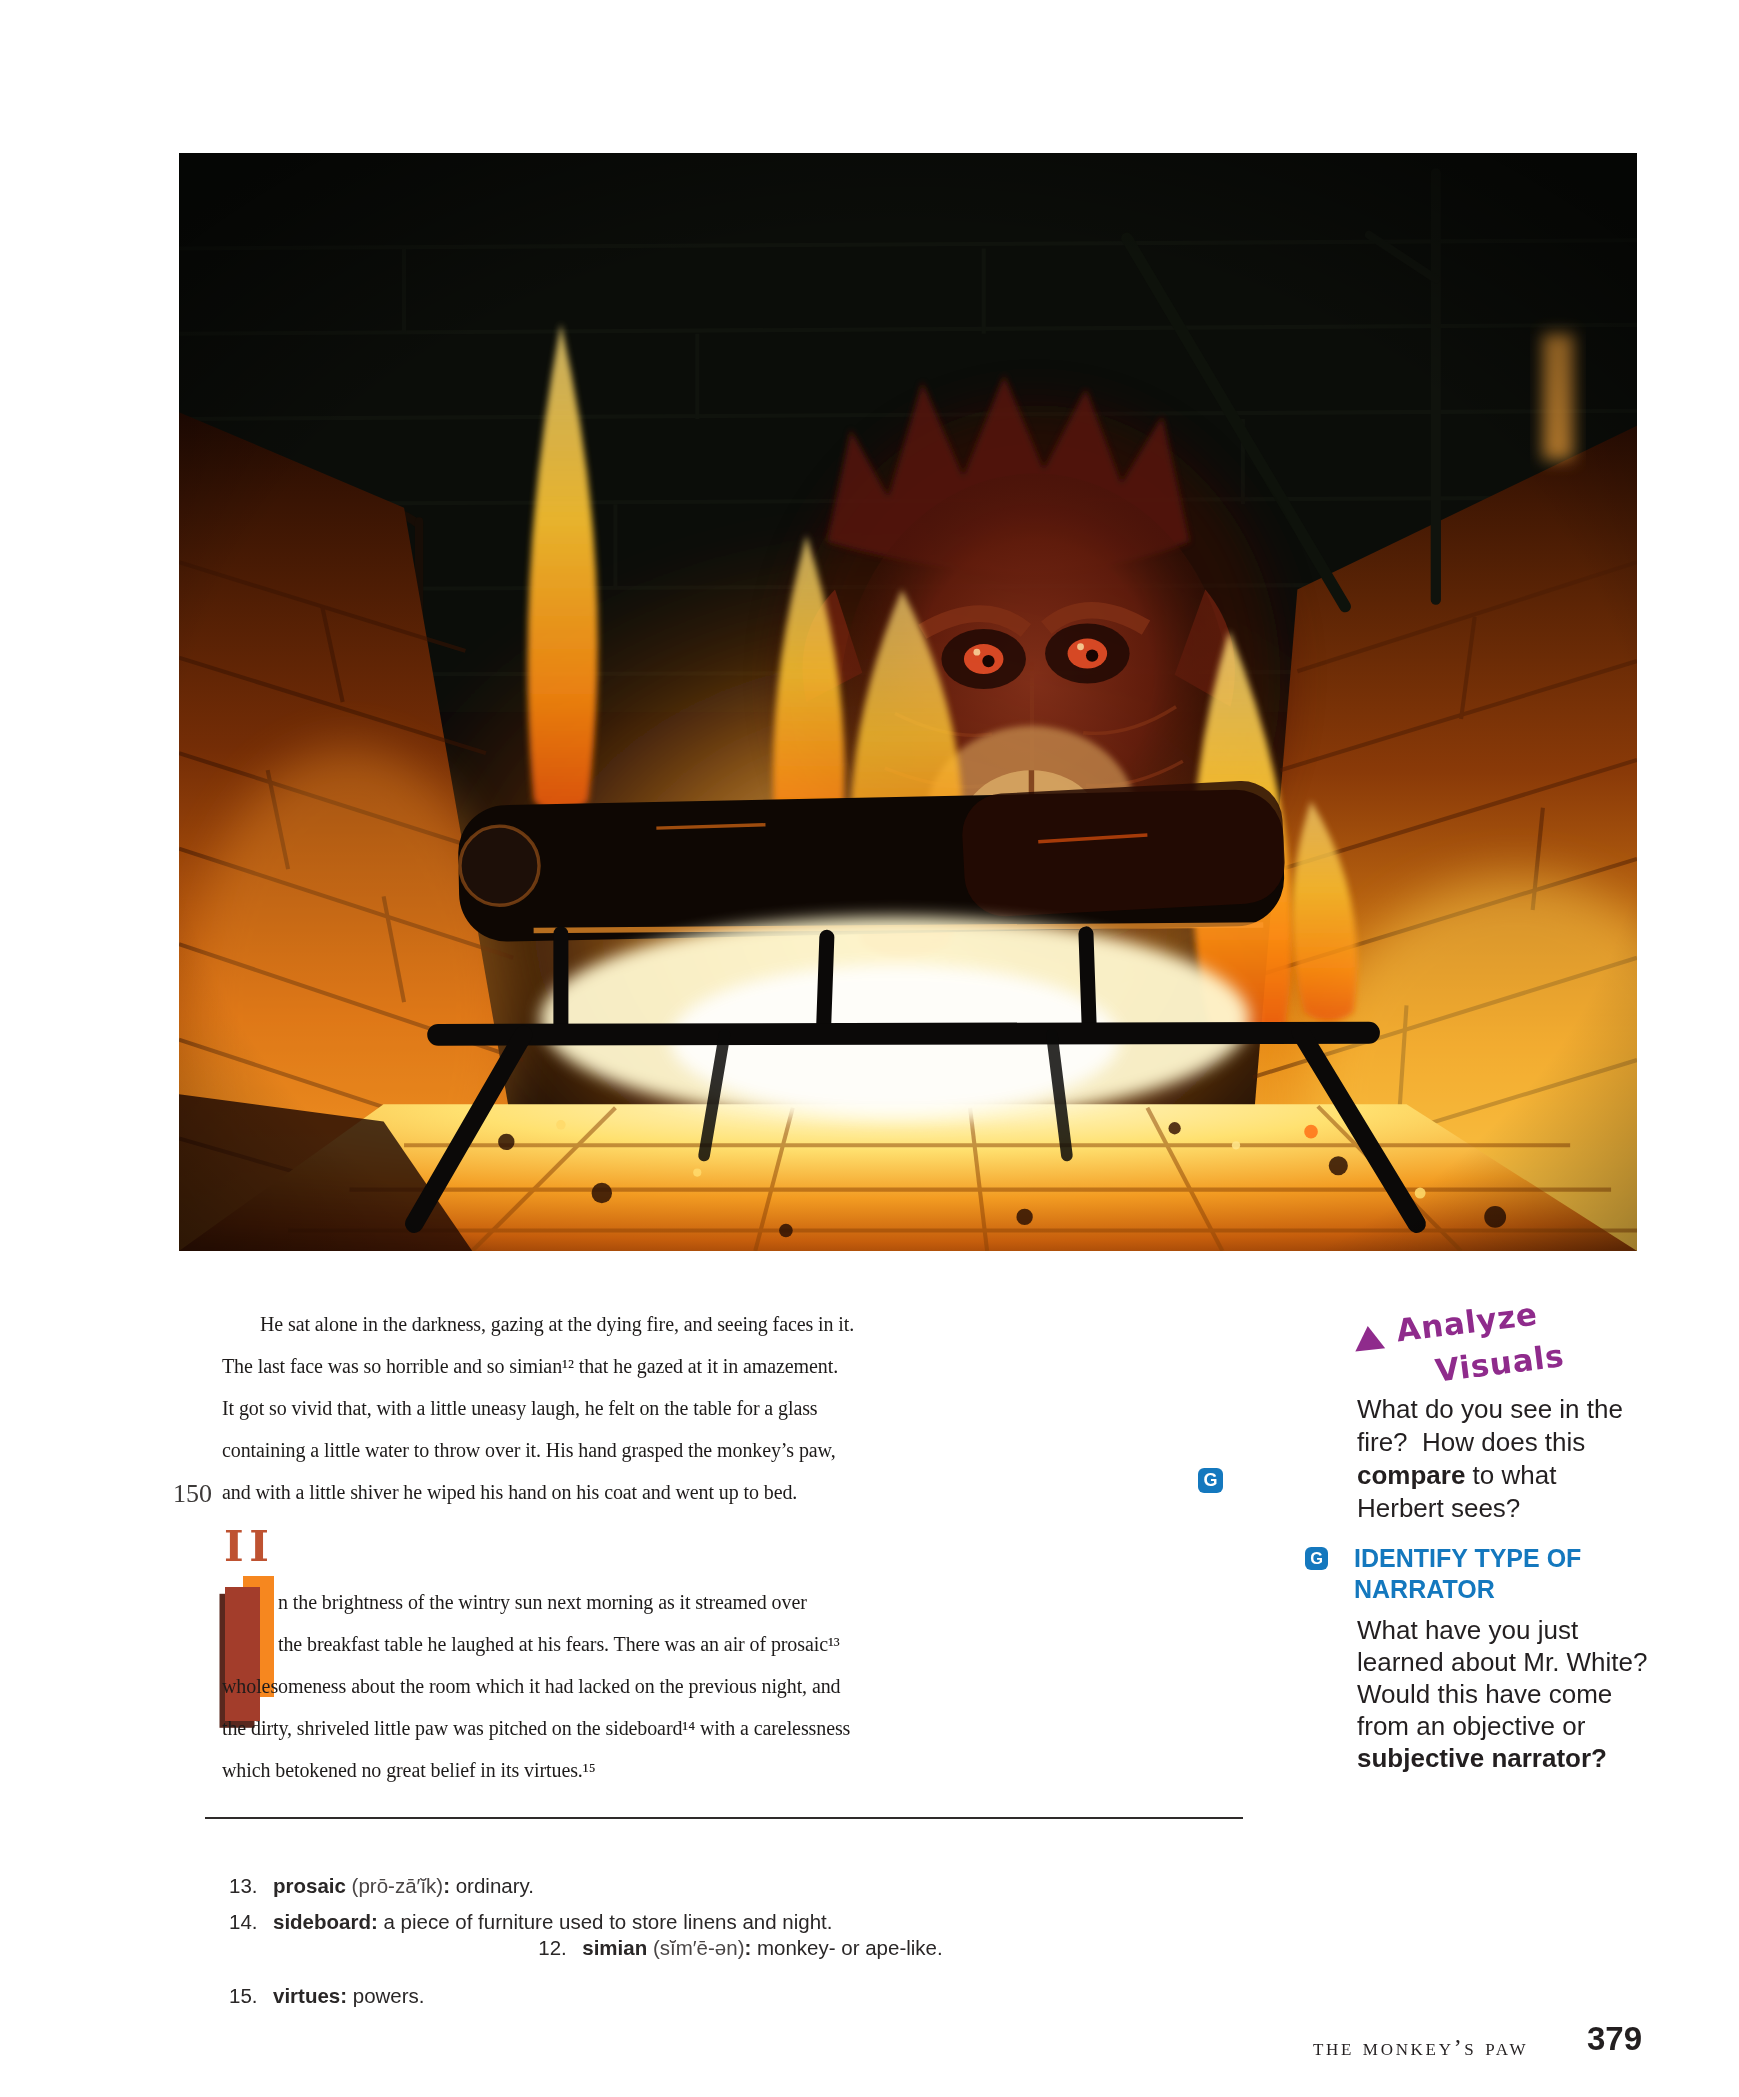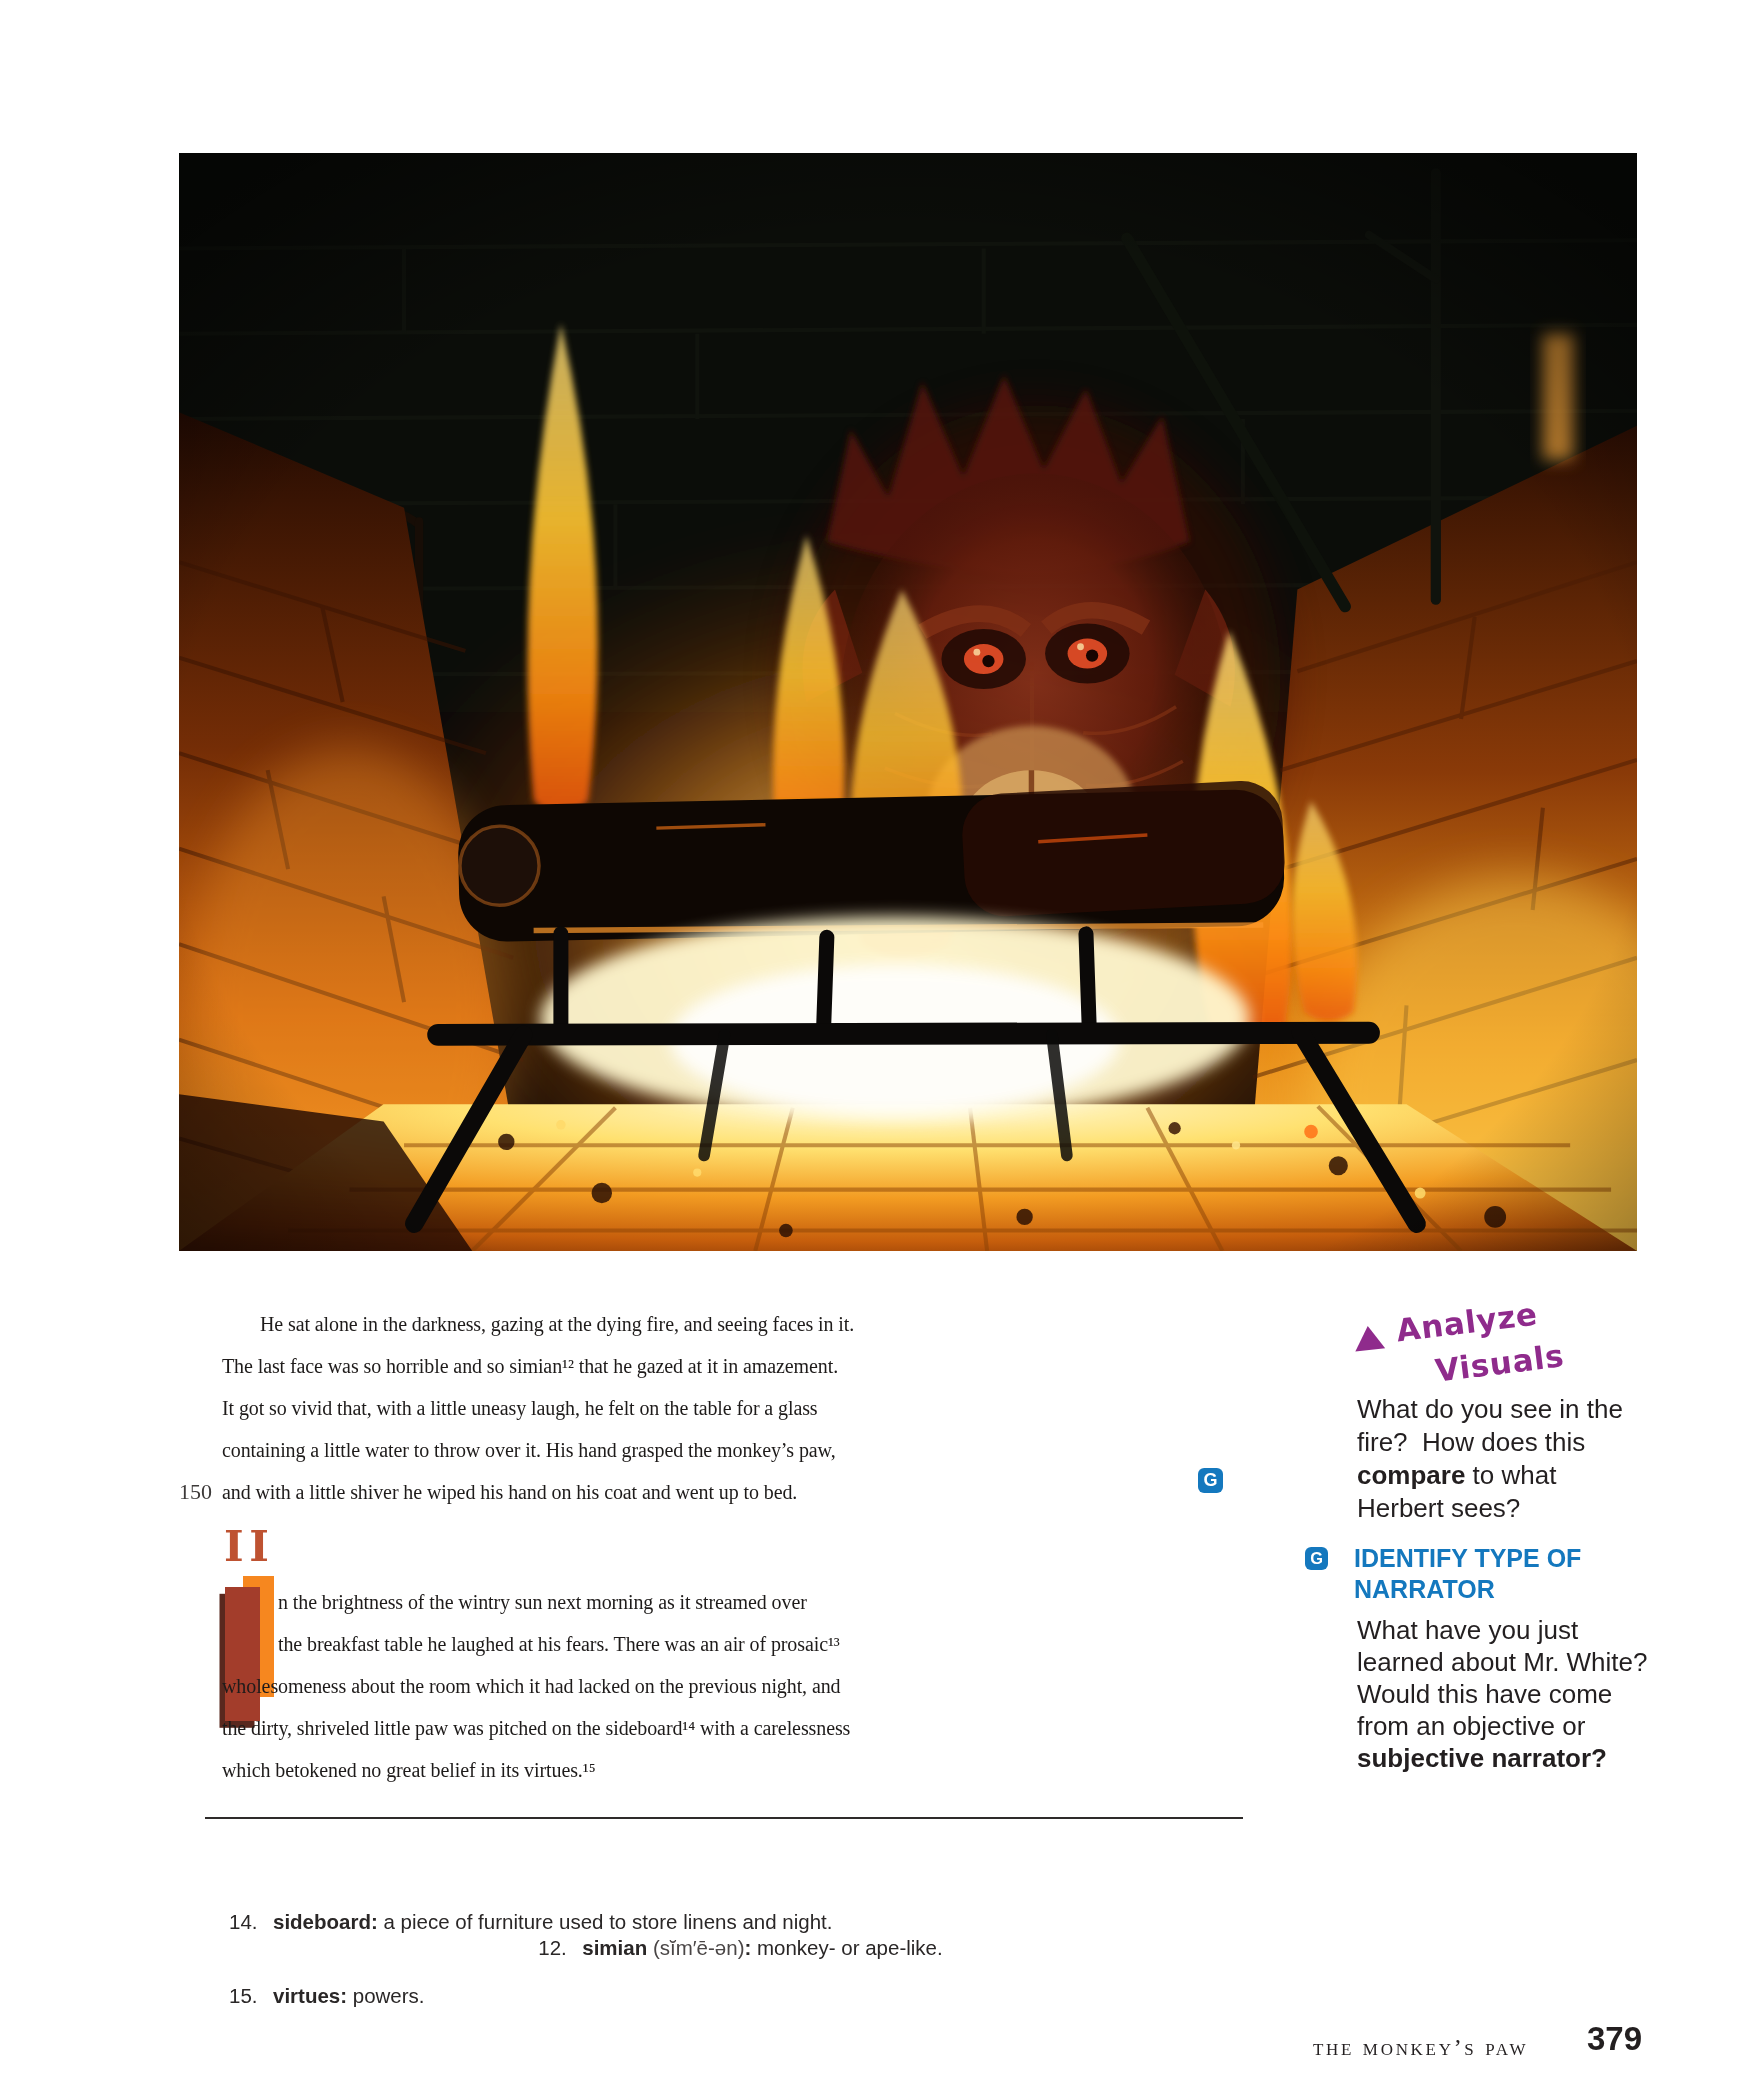--- a/index.html
+++ b/index.html
@@ -7,21 +7,21 @@
         font-family:"Liberation Serif",serif;color:#231f20;}
   
   .photo{position:absolute;left:179px;top:153px;width:1458px;height:1098px;background:#0a0807;}
   .photo svg{display:block;width:100%;height:100%;}
   
   .para{position:absolute;left:222px;width:1064px;font-size:20px;line-height:42px;
         letter-spacing:-0.1px;color:#1e1b1a;}
   .para .tline{white-space:pre;height:42px;}
   .indent1{padding-left:38px;}
   .dropind{padding-left:56px;}
-  .line-no{position:absolute;left:164px;top:1479px;width:48px;font-size:22px;color:#3d3a39;
+  .line-no{position:absolute;left:164px;top:1479px;width:48px;font-size:26px;color:#3d3a39;
            text-align:right;font-family:"Liberation Serif",serif;}
   .g-badge{position:absolute;width:25px;height:25px;border-radius:6.1px;
            font-family:"Liberation Sans",sans-serif;font-weight:700;font-size:18px;color:#fff;
            display:flex;align-items:center;justify-content:center;}
   .sec-head{position:absolute;left:224px;top:1522px;font-size:42px;font-weight:700;
             letter-spacing:5.5px;font-family:"DejaVu Serif",serif;}
   .dropcap{position:absolute;left:225px;top:1576px;width:55px;height:147px;}
   .dropcap .dc-orange{position:absolute;left:18px;top:0;width:31px;height:121px;}
   .dropcap .dc-red{position:absolute;left:0;top:11px;width:35px;height:134px;}
   
@@ -302,20 +302,24 @@
     <div class="tline">the dirty, shriveled little paw was pitched on the sideboard¹⁴ with a carelessness</div>
     <div class="tline">which betokened no great belief in its virtues.¹⁵</div>
   </div>
 
   <div class="rule"></div>
 
   <div class="footnote" style="top:1936px;justify-content:center;">
     <span class="fn-num">12.</span>
     <span><b>simian</b><span class="fn-pron"> (sĭm′ē-ən)</span><b>:</b><span> monkey- or ape-like.</span></span>
   </div>
+  <div class="footnote" style="top:1874px;">
+    <span class="fn-num">13.</span>
+    <span><b>prosaic</b><span class="fn-pron"> (prō-zā′ĭk)</span><b>:</b><span> ordinary.</span></span>
+  </div>
   <div class="footnote" style="top:1910px;">
     <span class="fn-num">14.</span>
     <span><b>sideboard</b><span class="fn-pron"></span><b>:</b><span> a piece of furniture used to store linens and night.</span></span>
   </div>
   <div class="footnote" style="top:1948px;margin-top:36px;">
     <span class="fn-num">15.</span>
     <span><b>virtues</b><span class="fn-pron"></span><b>:</b><span> powers.</span></span>
   </div>
 
   <span class="tri" style="left:1354px;top:1326px;border-bottom:24.6px solid #8F2B8C;transform:rotate(-6deg);"></span>

